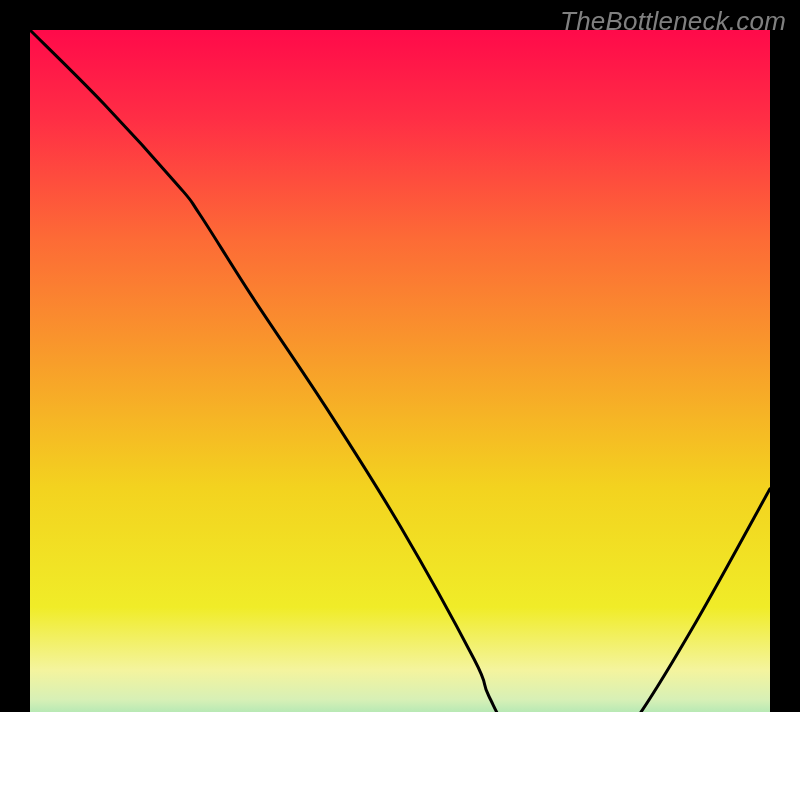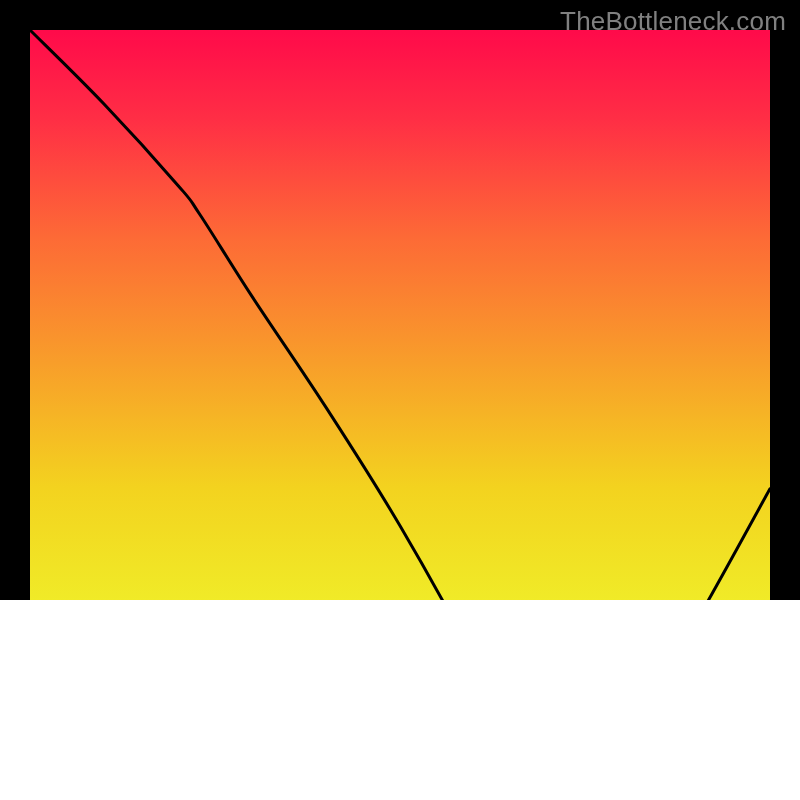--- a/index.html
+++ b/index.html
@@ -3,21 +3,22 @@
 <meta charset="utf-8">
 <style>
   body {
     margin: 0;
     padding: 0;
     background: #fff;
   }
   .chart-container {
     position: relative;
     width: 800px;
-    height: 600px;
+    height: 712px;
+    font-style: italic;
   }
   .watermark {
     position: absolute;
     top: 6px;
     right: 14px;
     font-family: Arial, Helvetica, sans-serif;
     font-size: 26px;
     color: #808080;
     font-weight: 400;
     z-index: 10;

